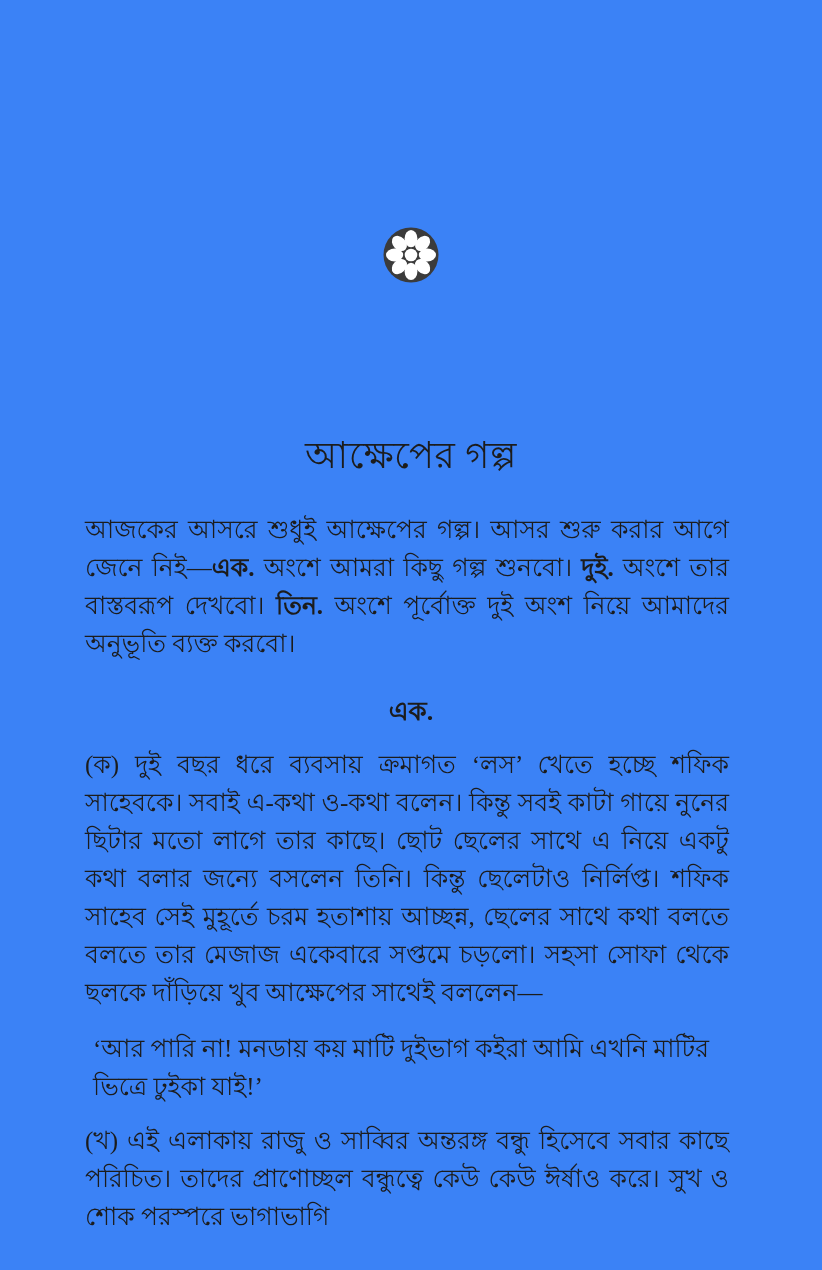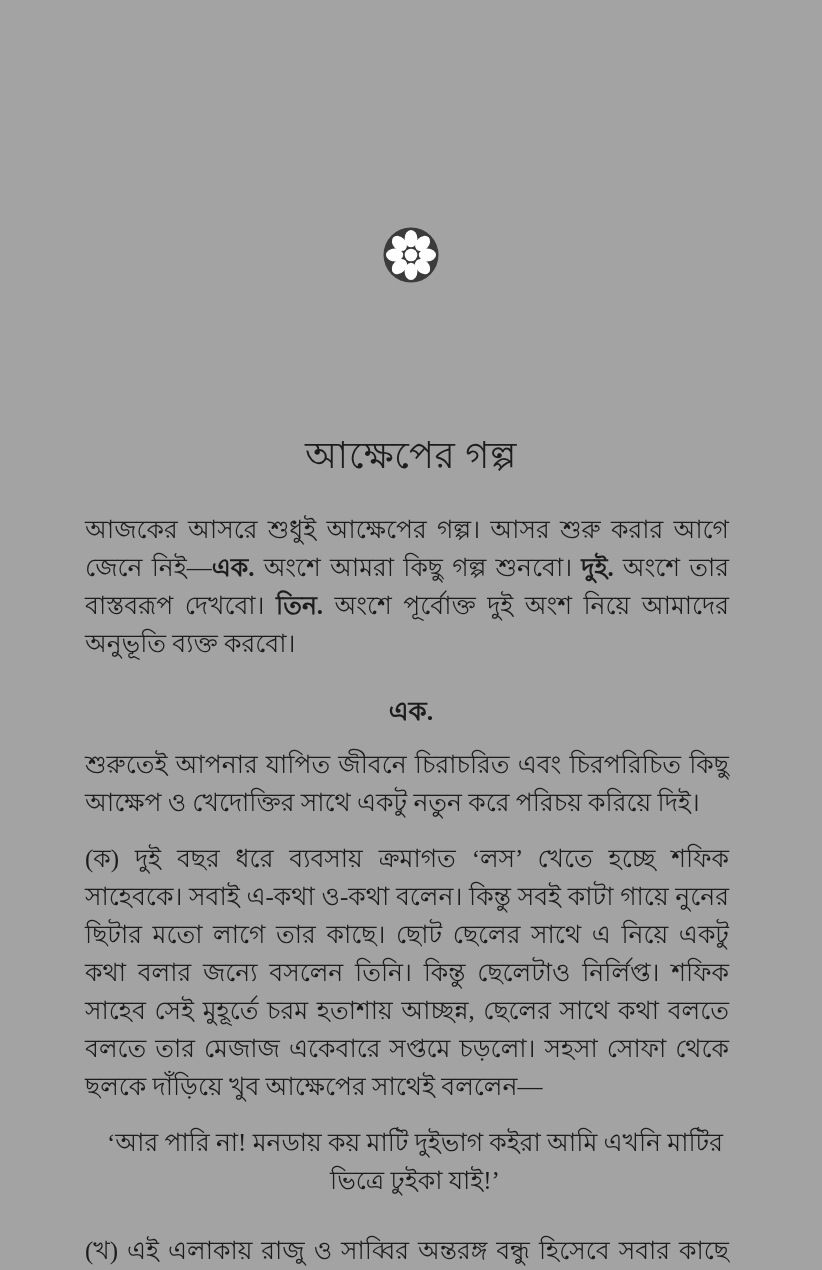--- a/index.html
+++ b/index.html
@@ -5,21 +5,21 @@
   html, body {
     margin: 0;
     padding: 0;
     background: #ffffff;
   }
   .page {
     position: relative;
     width: 822px;
     height: 1270px;
     margin: 0 auto;
-    background: #a3a3a3;
+    background: #3b82f6;
     color: #1c1c1c;
     font-family: "Liberation Serif", "DejaVu Sans", serif;
     overflow: hidden;
     box-sizing: border-box;
   }
   .content {
     padding: 0 85px;
     box-sizing: border-box;
   }
   .ornament-wrap {
@@ -57,23 +57,23 @@
     font-weight: bold;
   }
   .section-heading {
     margin: 33px 0 19px 0;
     font-size: 26px;
     font-weight: bold;
     text-align: center;
     line-height: 1.2;
   }
   p.quote-para {
-    text-align: center;
+    text-align: left;
     padding-left: 8px;
-    margin: 0 0 32px 0;
+    margin: 0 0 16px 0;
   }
   p.last-para {
     margin-bottom: 0;
   }
 </style>
 </head>
 <body>
 
 <div class="page">
 
@@ -95,21 +95,20 @@
   </div>
 
   <div class="content body-text">
 
     <h1 class="page-title">আক্ষেপের গল্প</h1>
 
     <p class="para intro-para"><span>আজকের আসরে শুধুই আক্ষেপের গল্প। আসর শুরু করার আগে জেনে নিই—</span><span class="seg-bold">এক.</span><span> অংশে আমরা কিছু গল্প শুনবো। </span><span class="seg-bold">দুই.</span><span> অংশে তার বাস্তবরূপ দেখবো। </span><span class="seg-bold">তিন.</span><span> অংশে পূর্বোক্ত দুই অংশ নিয়ে আমাদের অনুভূতি ব্যক্ত করবো।</span></p>
 
     <h2 class="section-heading">এক.</h2>
 
-    <p class="para">শুরুতেই আপনার যাপিত জীবনে চিরাচরিত এবং চিরপরিচিত কিছু আক্ষেপ ও খেদোক্তির সাথে একটু নতুন করে পরিচয় করিয়ে দিই।</p>
 
     <p class="para">(ক) দুই বছর ধরে ব্যবসায় ক্রমাগত ‘লস’ খেতে হচ্ছে শফিক সাহেবকে। সবাই এ-কথা ও-কথা বলেন। কিন্তু সবই কাটা গায়ে নুনের ছিটার মতো লাগে তার কাছে। ছোট ছেলের সাথে এ নিয়ে একটু কথা বলার জন্যে বসলেন তিনি। কিন্তু ছেলেটাও নির্লিপ্ত। শফিক সাহেব সেই মুহূর্তে চরম হতাশায় আচ্ছন্ন, ছেলের সাথে কথা বলতে বলতে তার মেজাজ একেবারে সপ্তমে চড়লো। সহসা সোফা থেকে ছলকে দাঁড়িয়ে খুব আক্ষেপের সাথেই বললেন—</p>
 
     <p class="para quote-para">‘আর পারি না! মনডায় কয় মাটি দুইভাগ কইরা আমি এখনি মাটির ভিত্রে ঢুইকা যাই!’</p>
 
     <p class="para last-para">(খ) এই এলাকায় রাজু ও সাব্বির অন্তরঙ্গ বন্ধু হিসেবে সবার কাছে পরিচিত। তাদের প্রাণোচ্ছল বন্ধুত্বে কেউ কেউ ঈর্ষাও করে। সুখ ও শোক পরস্পরে ভাগাভাগি</p>
 
   </div>
 </div>
 

